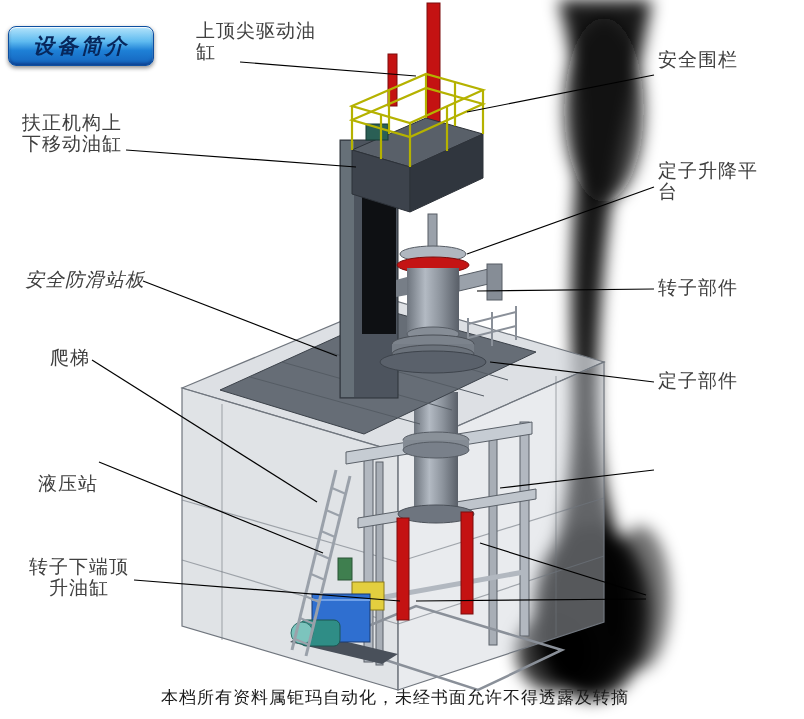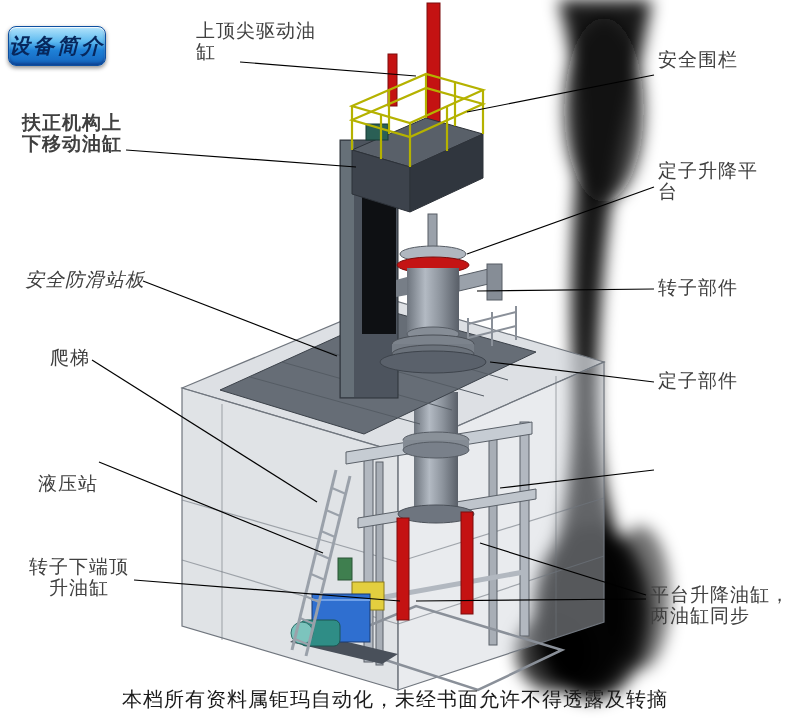--- a/index.html
+++ b/index.html
@@ -10,29 +10,29 @@
   }
   .stage{position:absolute;inset:0;}
   svg.machine{position:absolute;left:0;top:0;}
   .label{
     position:absolute;
     font-size:19px;line-height:21px;color:#404040;
     letter-spacing:1px;
   }
   .badge{
     position:absolute;left:8px;top:26px;
-    padding:5px 0;border-radius:8px;
+    padding:5px 24px;border-radius:8px;
     background:linear-gradient(180deg,#b4e4fb 0%,#5fbbf0 38%,#1e80d6 62%,#1463bd 100%);
     border:1px solid #0d4fa0;
     box-shadow:0 2px 4px rgba(0,0,0,.45), inset 0 1px 1px rgba(255,255,255,.9), inset 0 -2px 3px rgba(0,0,60,.35);
     color:#07275c;font-size:21px;font-weight:bold;font-style:italic;letter-spacing:3px;
   }
   .footer{
     position:absolute;left:0;right:14px;top:686px;
-    text-align:center;font-size:20px;color:#1a1a1a;letter-spacing:1px;
+    text-align:center;font-size:17px;color:#1a1a1a;letter-spacing:1px;
   }
 </style>
 </head>
 <body>
 
 <div class="stage">
 
   <svg class="machine" width="804" height="719" viewBox="0 0 804 719">
     <defs>
       <filter id="softblur" x="-40%" y="-40%" width="180%" height="180%">
@@ -200,34 +200,33 @@
       <line x1="646" y1="599" x2="416" y2="601"></line>
     </g>
   </svg>
 
   <div class="badge">设备简介</div>
 
   <div class="label" style="left:196px;top:20px;width:126px;">上顶尖驱动油缸</div>
 
   <div class="label" style="left:658px;top:49px;white-space:nowrap;">安全围栏</div>
 
-  <div class="label" style="left:22px;top:112px;width:102px;font-weight:bold;">扶正机构上下移动油缸</div>
+  <div class="label" style="left:22px;top:112px;width:102px;">扶正机构上下移动油缸</div>
 
   <div class="label" style="left:658px;top:160px;width:102px;">定子升降平台</div>
 
   <div class="label" style="left:25px;top:269px;white-space:nowrap;font-style:italic;">安全防滑站板</div>
 
   <div class="label" style="left:658px;top:277px;white-space:nowrap;text-align:center;">转子部件</div>
 
   <div class="label" style="left:50px;top:347px;white-space:nowrap;">爬梯</div>
 
   <div class="label" style="left:658px;top:370px;white-space:nowrap;">定子部件</div>
 
   <div class="label" style="left:38px;top:449px;white-space:nowrap;margin-top:24px;">液压站</div>
 
 
   <div class="label" style="left:28px;top:556px;width:102px;text-align:center;">转子下端顶升油缸</div>
 
-  <div class="label" style="left:650px;top:584px;width:140px;">平台升降油缸，两油缸同步</div>
 
   <div class="footer">本档所有资料属钜玛自动化，未经书面允许不得透露及转摘</div>
 
 </div>
 
 </body></html>

